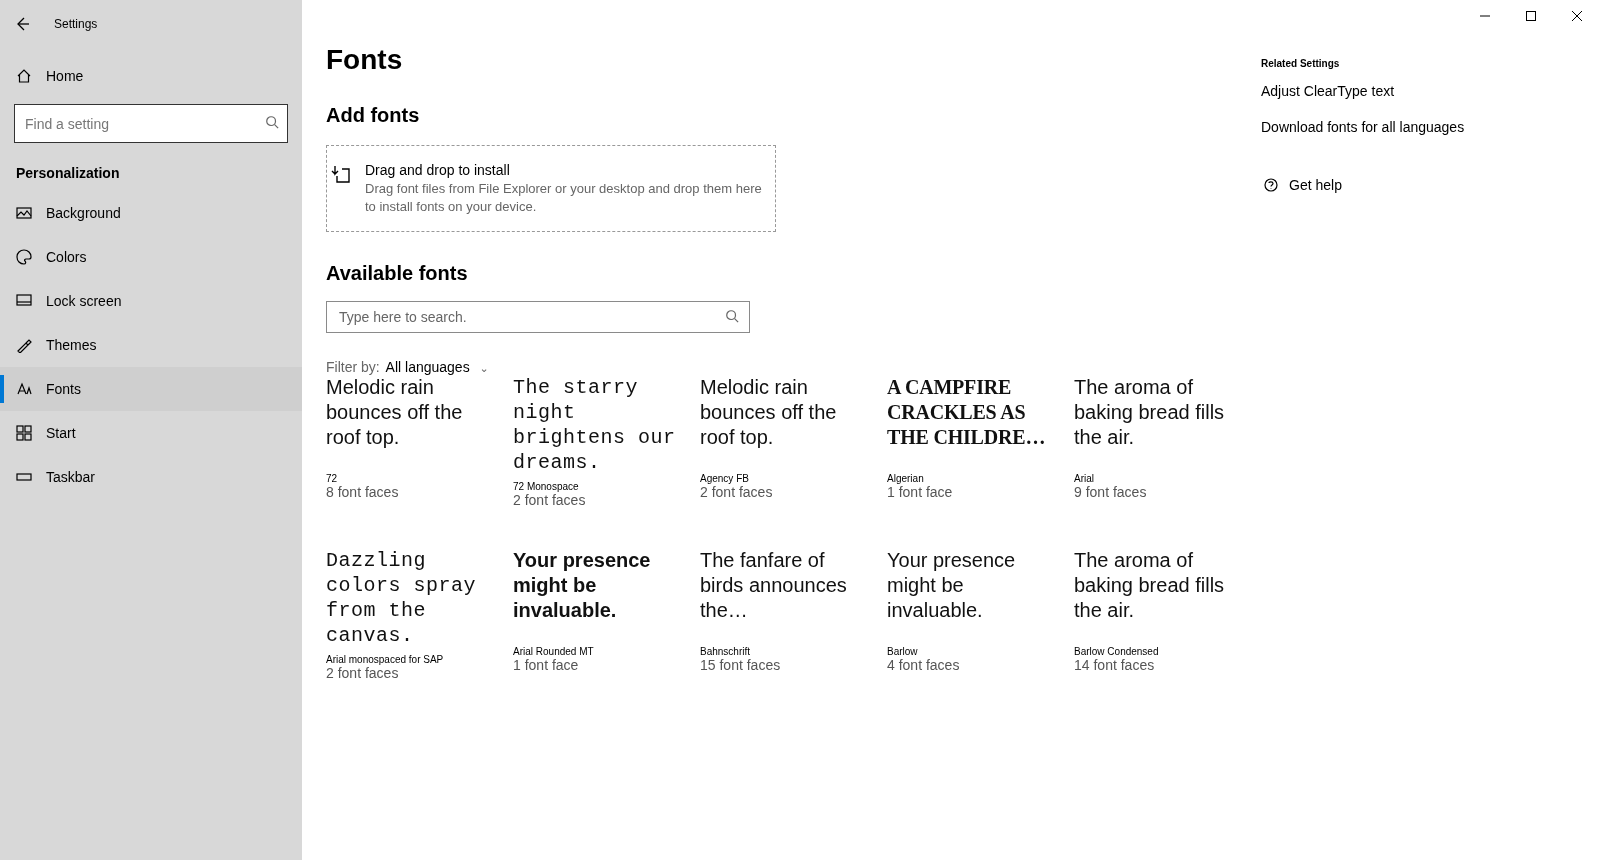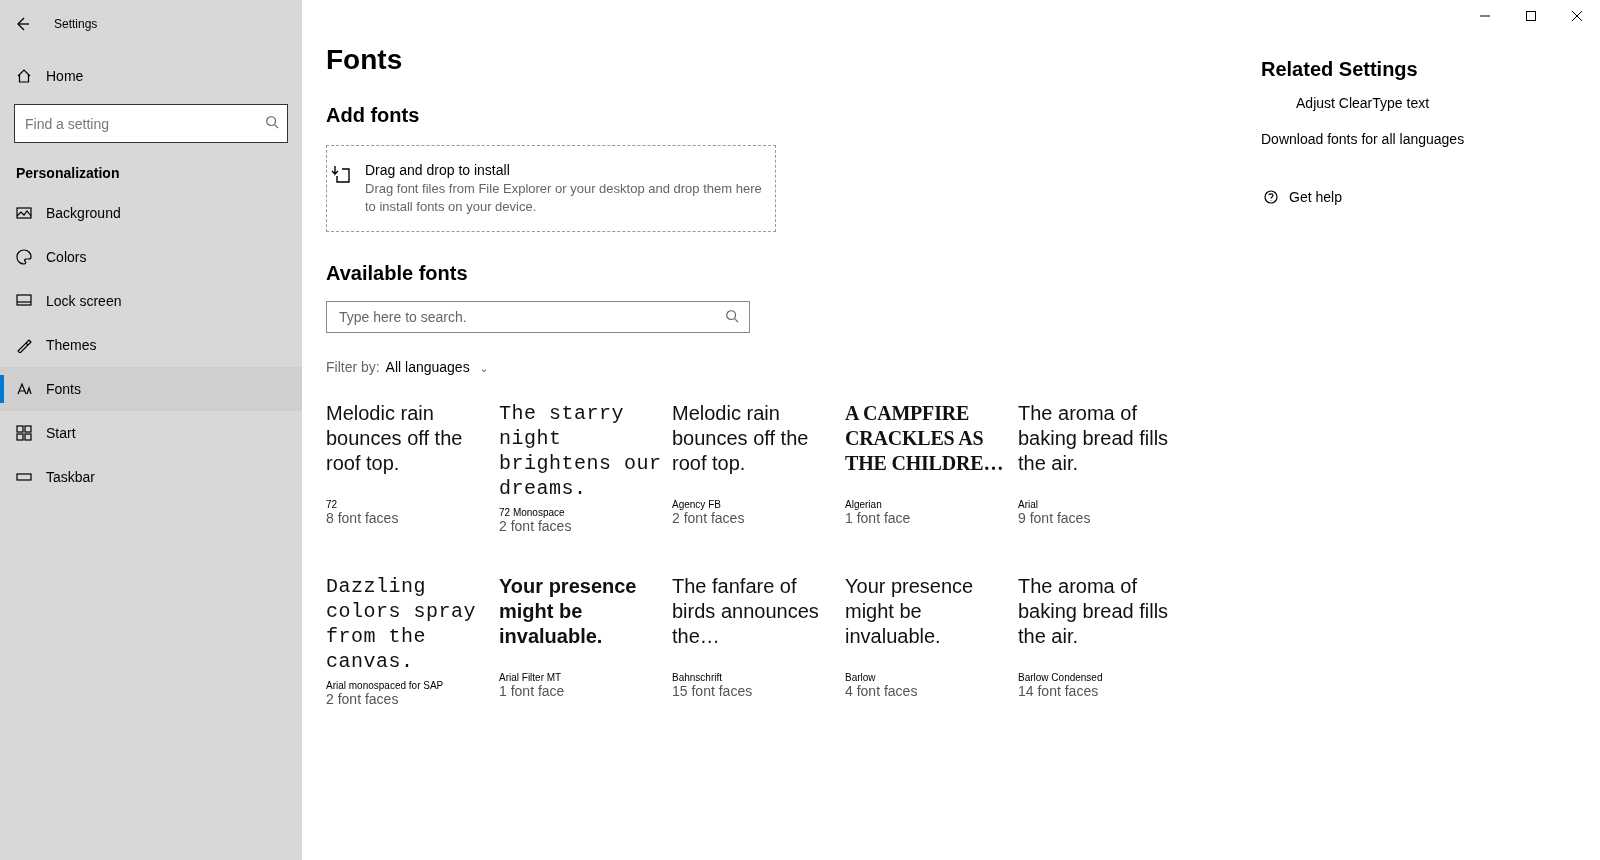--- a/index.html
+++ b/index.html
@@ -46,36 +46,36 @@
 
   .font-search { width: 424px; height: 32px; border: 1px solid #8a8a8a; display: flex; align-items: center; padding: 12px 10px; background:#fff;gap:14px;}
   .font-search input { flex:1; border:none; outline:none; font-size:14px; background:transparent; }
   .font-search input::placeholder{ color:#666; }
 
   .filter-row { margin-top: 26px; font-size: 14px; }
   .filter-row .lbl { color:#666; }
   .filter-row .val { color:#000; margin-left:2px; }
   .filter-row .chev { margin-left:6px; font-size:11px; color:#666; }
 
-  .font-grid { display: grid; grid-template-columns: repeat(5, 165px); gap: 40px 8px; margin-top: 26px; }
+  .font-grid { display: grid; grid-template-columns: repeat(5, 165px); gap: 40px 22px; }
   .font-card { width: 165px; }
   .preview { font-size: 20px; line-height: 1.25; min-height: 92px; color:#111; overflow:hidden; }
   .preview.mono { font-family: 'Consolas','Courier New', monospace; letter-spacing: 0.5px; }
   .preview.condensed { font-family: 'Arial Narrow', Arial, sans-serif; }
   .preview.deco { font-family: 'Times New Roman', serif; text-transform: uppercase; letter-spacing: -0.2px; font-weight:600; }
   .preview.sans { font-family: Arial, sans-serif; }
   .preview.bold { font-weight: 700; }
   .preview.arialnarrow { font-family: 'Arial Narrow', Arial, sans-serif; }
   .preview.barlow { font-family: Arial, sans-serif; }
   .preview.bahn { font-family: Arial, sans-serif; }
   .font-name { font-size: 10px; color:#000; margin-top: 6px; }
   .font-faces { font-size: 14px; color:#555; }
 
-  .related-head { font-size: 20px; color:#000; font-weight:600; margin-bottom: 14px; }
-  .related-link { font-size: 14px; color:#000; margin-bottom: 20px; display:block;text-align:center;}
+  .related-head { font-size: 10px; color:#000; font-weight:600; margin-bottom: 14px; }
+  .related-link { font-size: 14px; color:#000; margin-bottom: 20px; display:block;}
   .help-row { display:flex; align-items:center; margin-top: 42px; font-size:14px; }
   .help-row .icon { width:20px; margin-right:8px; display:flex; justify-content:center;}
 </style>
 </head>
 <body>
 
 <div class="app">
 
   <div class="win-controls">
     <div class="win-btn">
@@ -256,21 +256,21 @@
             <div class="font-name">Arial</div>
             <div class="font-faces">9 font faces</div>
           </div>
           <div class="font-card">
             <div class="preview mono">Dazzling colors spray from the canvas.</div>
             <div class="font-name">Arial monospaced for SAP</div>
             <div class="font-faces">2 font faces</div>
           </div>
           <div class="font-card">
             <div class="preview sans bold">Your presence might be invaluable.</div>
-            <div class="font-name">Arial Filter MT</div>
+            <div class="font-name">Arial Rounded MT</div>
             <div class="font-faces">1 font face</div>
           </div>
           <div class="font-card">
             <div class="preview bahn">The fanfare of birds announces the…</div>
             <div class="font-name">Bahnschrift</div>
             <div class="font-faces">15 font faces</div>
           </div>
           <div class="font-card">
             <div class="preview barlow">Your presence might be invaluable.</div>
             <div class="font-name">Barlow</div>

